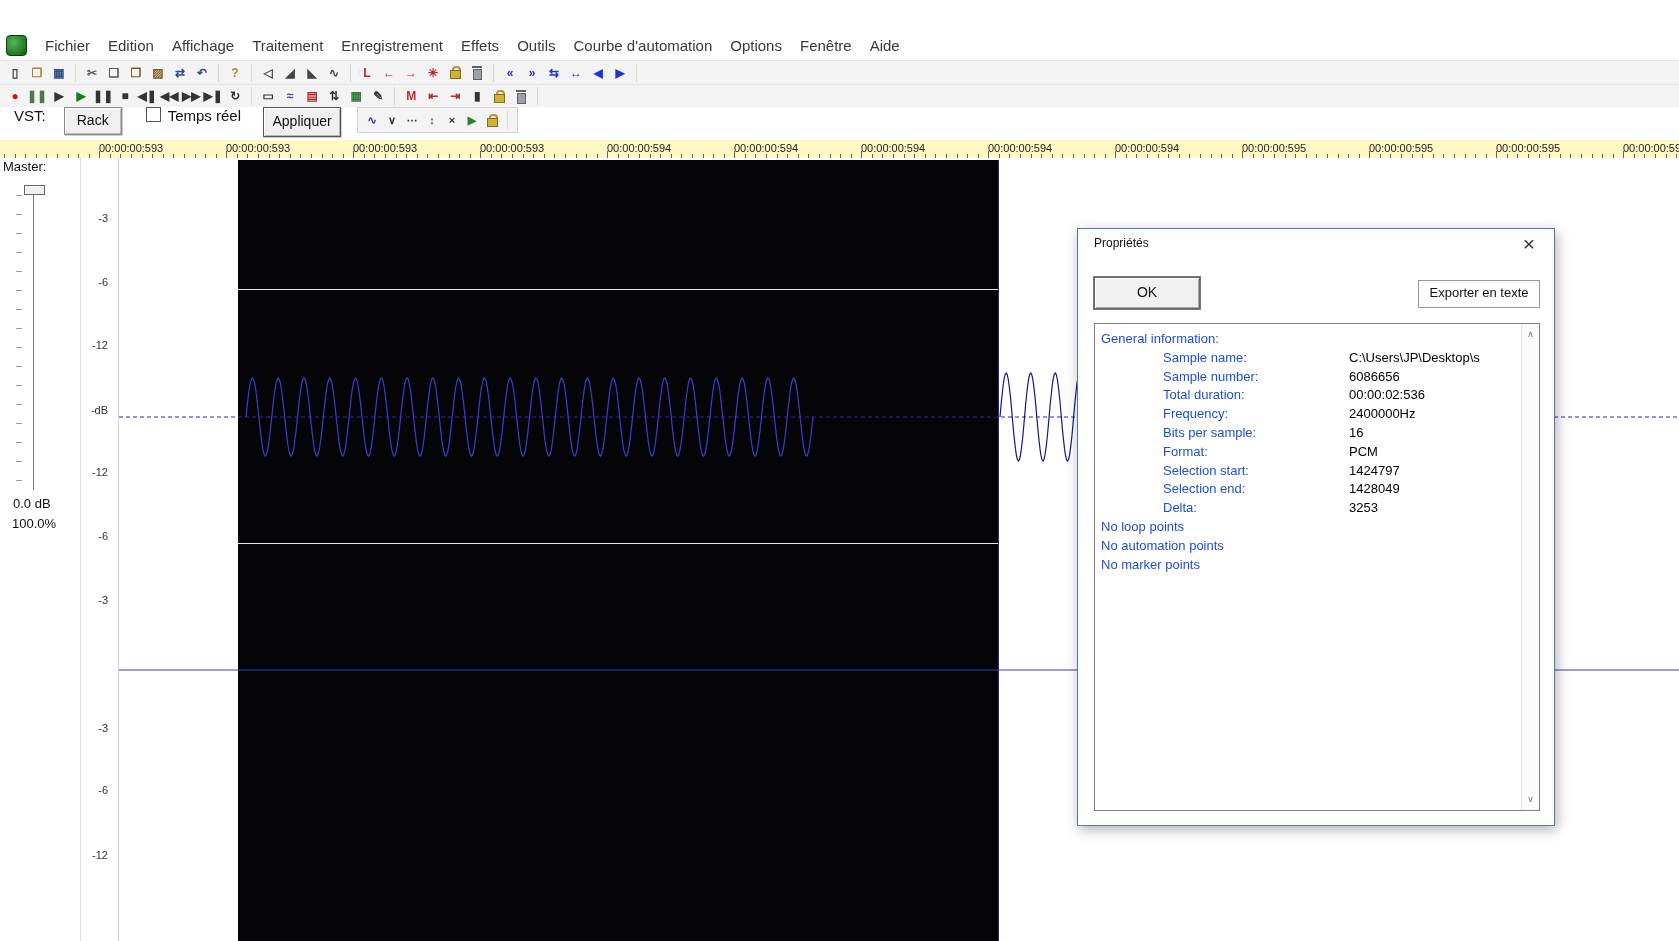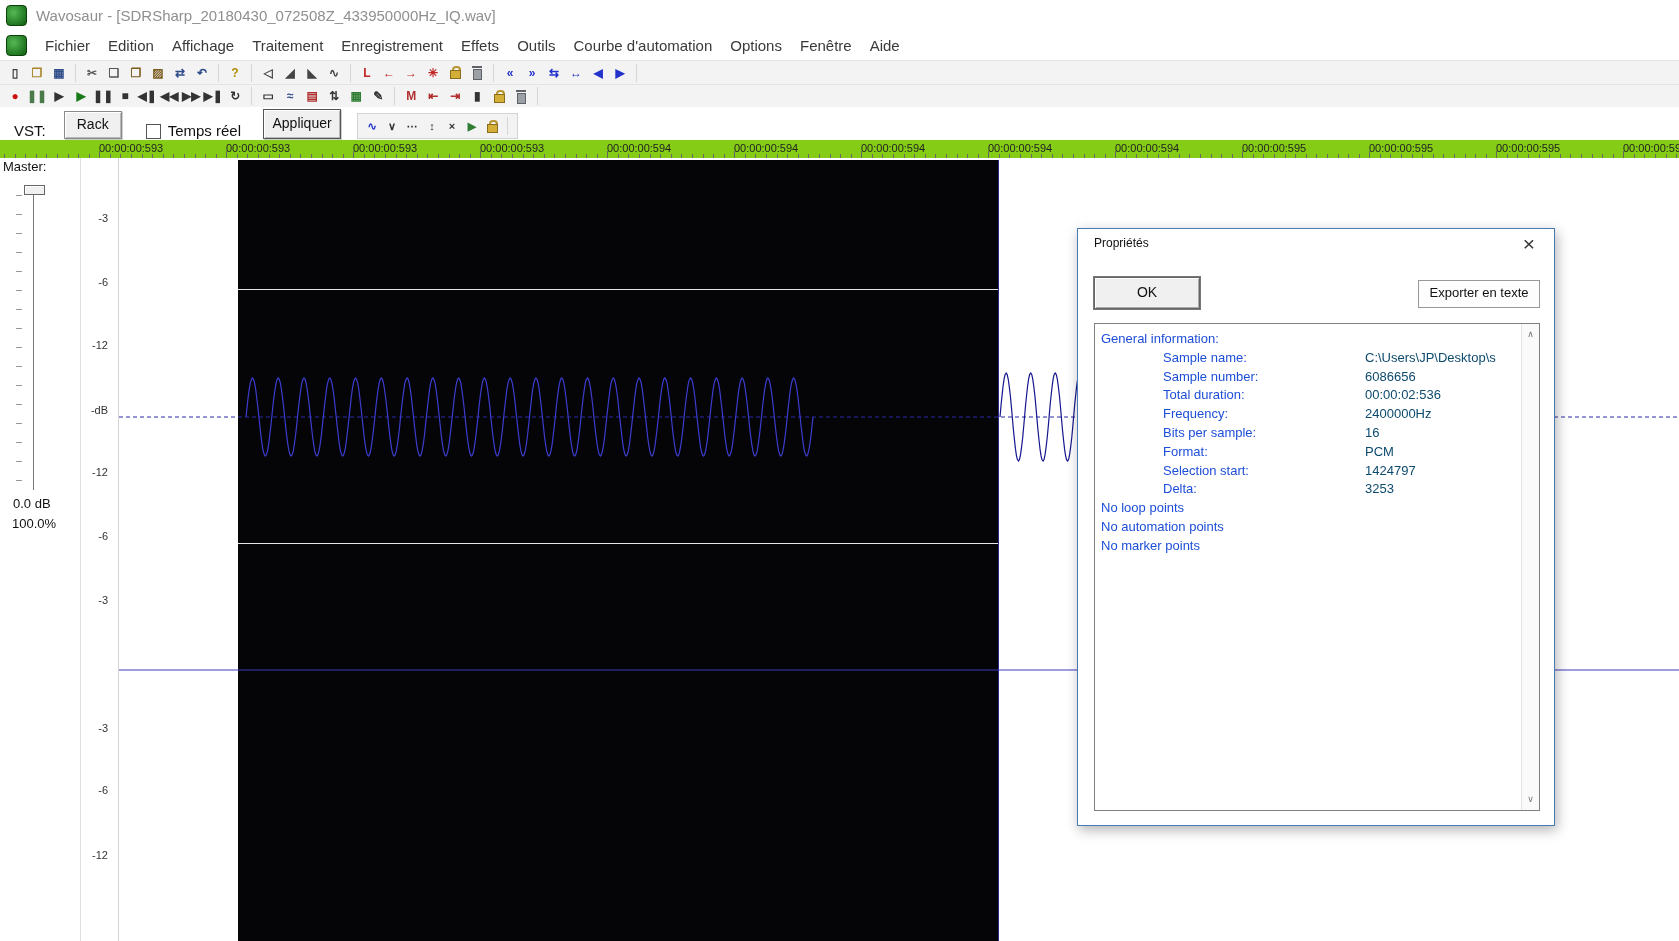--- a/index.html
+++ b/index.html
@@ -24,33 +24,33 @@
            font-size:12px;font-weight:bold;margin:0 1px;cursor:default;}
   .ic-lock{position:relative;width:11px;height:13px;display:inline-block;}
   .ic-lock::before{content:"";position:absolute;top:0;left:2px;width:5px;height:6px;
                    border:2px solid #b8962e;border-bottom:none;border-radius:4px 4px 0 0;}
   .ic-lock::after{content:"";position:absolute;bottom:0;left:0;width:9px;height:7px;background:#d4af37;border:1px solid #8a6d1c;}
   .ic-trash{position:relative;width:10px;height:13px;display:inline-block;}
   .ic-trash::before{content:"";position:absolute;top:3px;left:1px;width:7px;height:9px;background:#9aa0a6;border:1px solid #5f6368;}
   .ic-trash::after{content:"";position:absolute;top:0;left:0;width:10px;height:2px;background:#5f6368;}
 
   
-  .vstbar{position:absolute;left:0;top:107px;right:0;height:32px;display:flex;align-items:flex-end;background:#fff;}
+  .vstbar{position:absolute;left:0;top:107px;right:0;height:32px;display:flex;align-items:flex-start;background:#fff;}
   .vst-label{font-size:15px;margin-left:14px;}
   .btn3d{background:#f0f0f0;border:1px solid #8a8a8a;font-size:14px;text-align:center;cursor:default;
          box-shadow:inset 1px 1px 0 #fff, inset -1px -1px 0 #b9b9b9, 1px 1px 0 #cfcfcf;}
   .rack-btn{margin-left:18px;width:56px;height:26px;line-height:24px;}
   .cb{width:13px;height:13px;border:1px solid #555;background:#fff;margin-left:24px;flex:0 0 auto;}
   .cb-label{font-size:15px;margin-left:7px;}
   .apply-btn{margin-left:22px;width:76px;height:28px;line-height:26px;border-color:#555;}
   .minibar{margin-left:16px;display:flex;align-items:center;background:#f3f3f3;border:1px solid #d4d4d4;height:24px;padding:0 4px;}
   .minibar .tb-icon{min-width:18px;font-size:11px;}
 
   
-  .ruler{position:absolute;left:0;top:140px;right:0;height:18px;background:#84cc16;border-bottom:1px solid #9a9a9a;overflow:hidden;}
+  .ruler{position:absolute;left:0;top:140px;right:0;height:18px;background:#fef9c3;border-bottom:1px solid #9a9a9a;overflow:hidden;}
   .ruler-label{position:absolute;top:2px;font-size:11px;color:#222;white-space:nowrap;}
   .tick{position:absolute;bottom:0;width:1px;background:#666;}
 
   
   .workspace{position:absolute;left:0;top:158px;width:1679px;height:783px;background:#fff;}
   .master{position:absolute;left:0;top:0;width:80px;height:783px;border-right:1px solid #e0e0e0;}
   .master-label{position:absolute;left:3px;top:1px;font-size:13px;}
   .master-track{position:absolute;left:33px;top:30px;width:1px;height:302px;background:#777;}
   .master-thumb{position:absolute;left:24px;top:27px;width:19px;height:8px;background:#f0f0f0;border:1px solid #666;box-shadow:inset 1px 1px 0 #fff;}
   .master-tick{position:absolute;left:16px;width:6px;height:1px;background:#999;}
@@ -68,34 +68,30 @@
           border:1px solid #4a7ab5;box-shadow:2px 4px 12px rgba(0,0,0,0.3);}
   .dlg-title{position:absolute;left:16px;top:7px;font-size:12px;}
   .dlg-close{position:absolute;right:12px;top:2px;width:26px;height:26px;font-size:21px;line-height:26px;text-align:center;color:#333;cursor:default;}
   .ok-btn{position:absolute;left:16px;top:48px;width:104px;height:30px;line-height:28px;
           box-shadow:inset 1px 1px 0 #fff, inset -1px -1px 0 #aaa, 0 0 0 1px #777;border-color:#666;}
   .export-btn{position:absolute;left:340px;top:51px;width:120px;height:26px;line-height:24px;font-size:13px;border-color:#999;box-shadow:none;background:#fdfdfd;}
   .listbox{position:absolute;left:16px;top:94px;width:444px;height:486px;border:1px solid #808080;background:#fff;font-size:13px;overflow:hidden;}
   .list-inner{padding:6px 2px 0 2px;}
   .prop-row{height:18.8px;line-height:18.8px;position:relative;white-space:nowrap;}
   .prop-label{color:#1d4ed8;}
-  .prop-value{position:absolute;left:268px;top:0;color:#0c4a6e;}
+  .prop-value{position:absolute;left:252px;top:0;color:#000000;}
   .scrollbar{position:absolute;right:0;top:0;bottom:0;width:17px;background:#fafafa;border-left:1px solid #e4e4e4;}
   .sb-btn{position:absolute;left:0;width:17px;height:17px;text-align:center;font-size:9px;color:#777;line-height:17px;cursor:default;}
   .sb-up{top:2px;}.sb-down{bottom:2px;}
 </style>
 </head>
 <body>
 
 <div class="app">
 
-  <div class="titlebar">
-    <span class="logo"></span>
-    <span class="title-text">Wavosaur - [SDRSharp_20180430_072508Z_433950000Hz_IQ.wav]</span>
-  </div>
 
   <div class="menubar">
     <span class="logo"></span>
     <span id="menu-items" style="display:flex;">
         <span class="menu-item">Fichier</span>
         <span class="menu-item">Edition</span>
         <span class="menu-item">Affichage</span>
         <span class="menu-item">Traitement</span>
         <span class="menu-item">Enregistrement</span>
         <span class="menu-item">Effets</span>
@@ -458,20 +454,21 @@
     <div class="listbox">
       <div class="list-inner" id="prop-rows">
           <div class="prop-row"><span class="prop-label" style="margin-left: 4px;">General information:</span></div>
           <div class="prop-row"><span class="prop-label" style="margin-left: 66px;">Sample name:</span><span class="prop-value">C:\Users\JP\Desktop\s</span></div>
           <div class="prop-row"><span class="prop-label" style="margin-left: 66px;">Sample number:</span><span class="prop-value">6086656</span></div>
           <div class="prop-row"><span class="prop-label" style="margin-left: 66px;">Total duration:</span><span class="prop-value">00:00:02:536</span></div>
           <div class="prop-row"><span class="prop-label" style="margin-left: 66px;">Frequency:</span><span class="prop-value">2400000Hz</span></div>
           <div class="prop-row"><span class="prop-label" style="margin-left: 66px;">Bits per sample:</span><span class="prop-value">16</span></div>
           <div class="prop-row"><span class="prop-label" style="margin-left: 66px;">Format:</span><span class="prop-value">PCM</span></div>
           <div class="prop-row"><span class="prop-label" style="margin-left: 66px;">Selection start:</span><span class="prop-value">1424797</span></div>
+          <div class="prop-row"><span class="prop-label" style="margin-left: 66px;">Selection end:</span><span class="prop-value">1428049</span></div>
           <div class="prop-row"><span class="prop-label" style="margin-left: 66px;">Delta:</span><span class="prop-value">3253</span></div>
           <div class="prop-row"><span class="prop-label" style="margin-left: 4px;">No loop points</span></div>
           <div class="prop-row"><span class="prop-label" style="margin-left: 4px;">No automation points</span></div>
           <div class="prop-row"><span class="prop-label" style="margin-left: 4px;">No marker points</span></div>
         </div>
       <div class="scrollbar">
         <div class="sb-btn sb-up">∧</div>
         <div class="sb-btn sb-down">∨</div>
       </div>
     </div>

